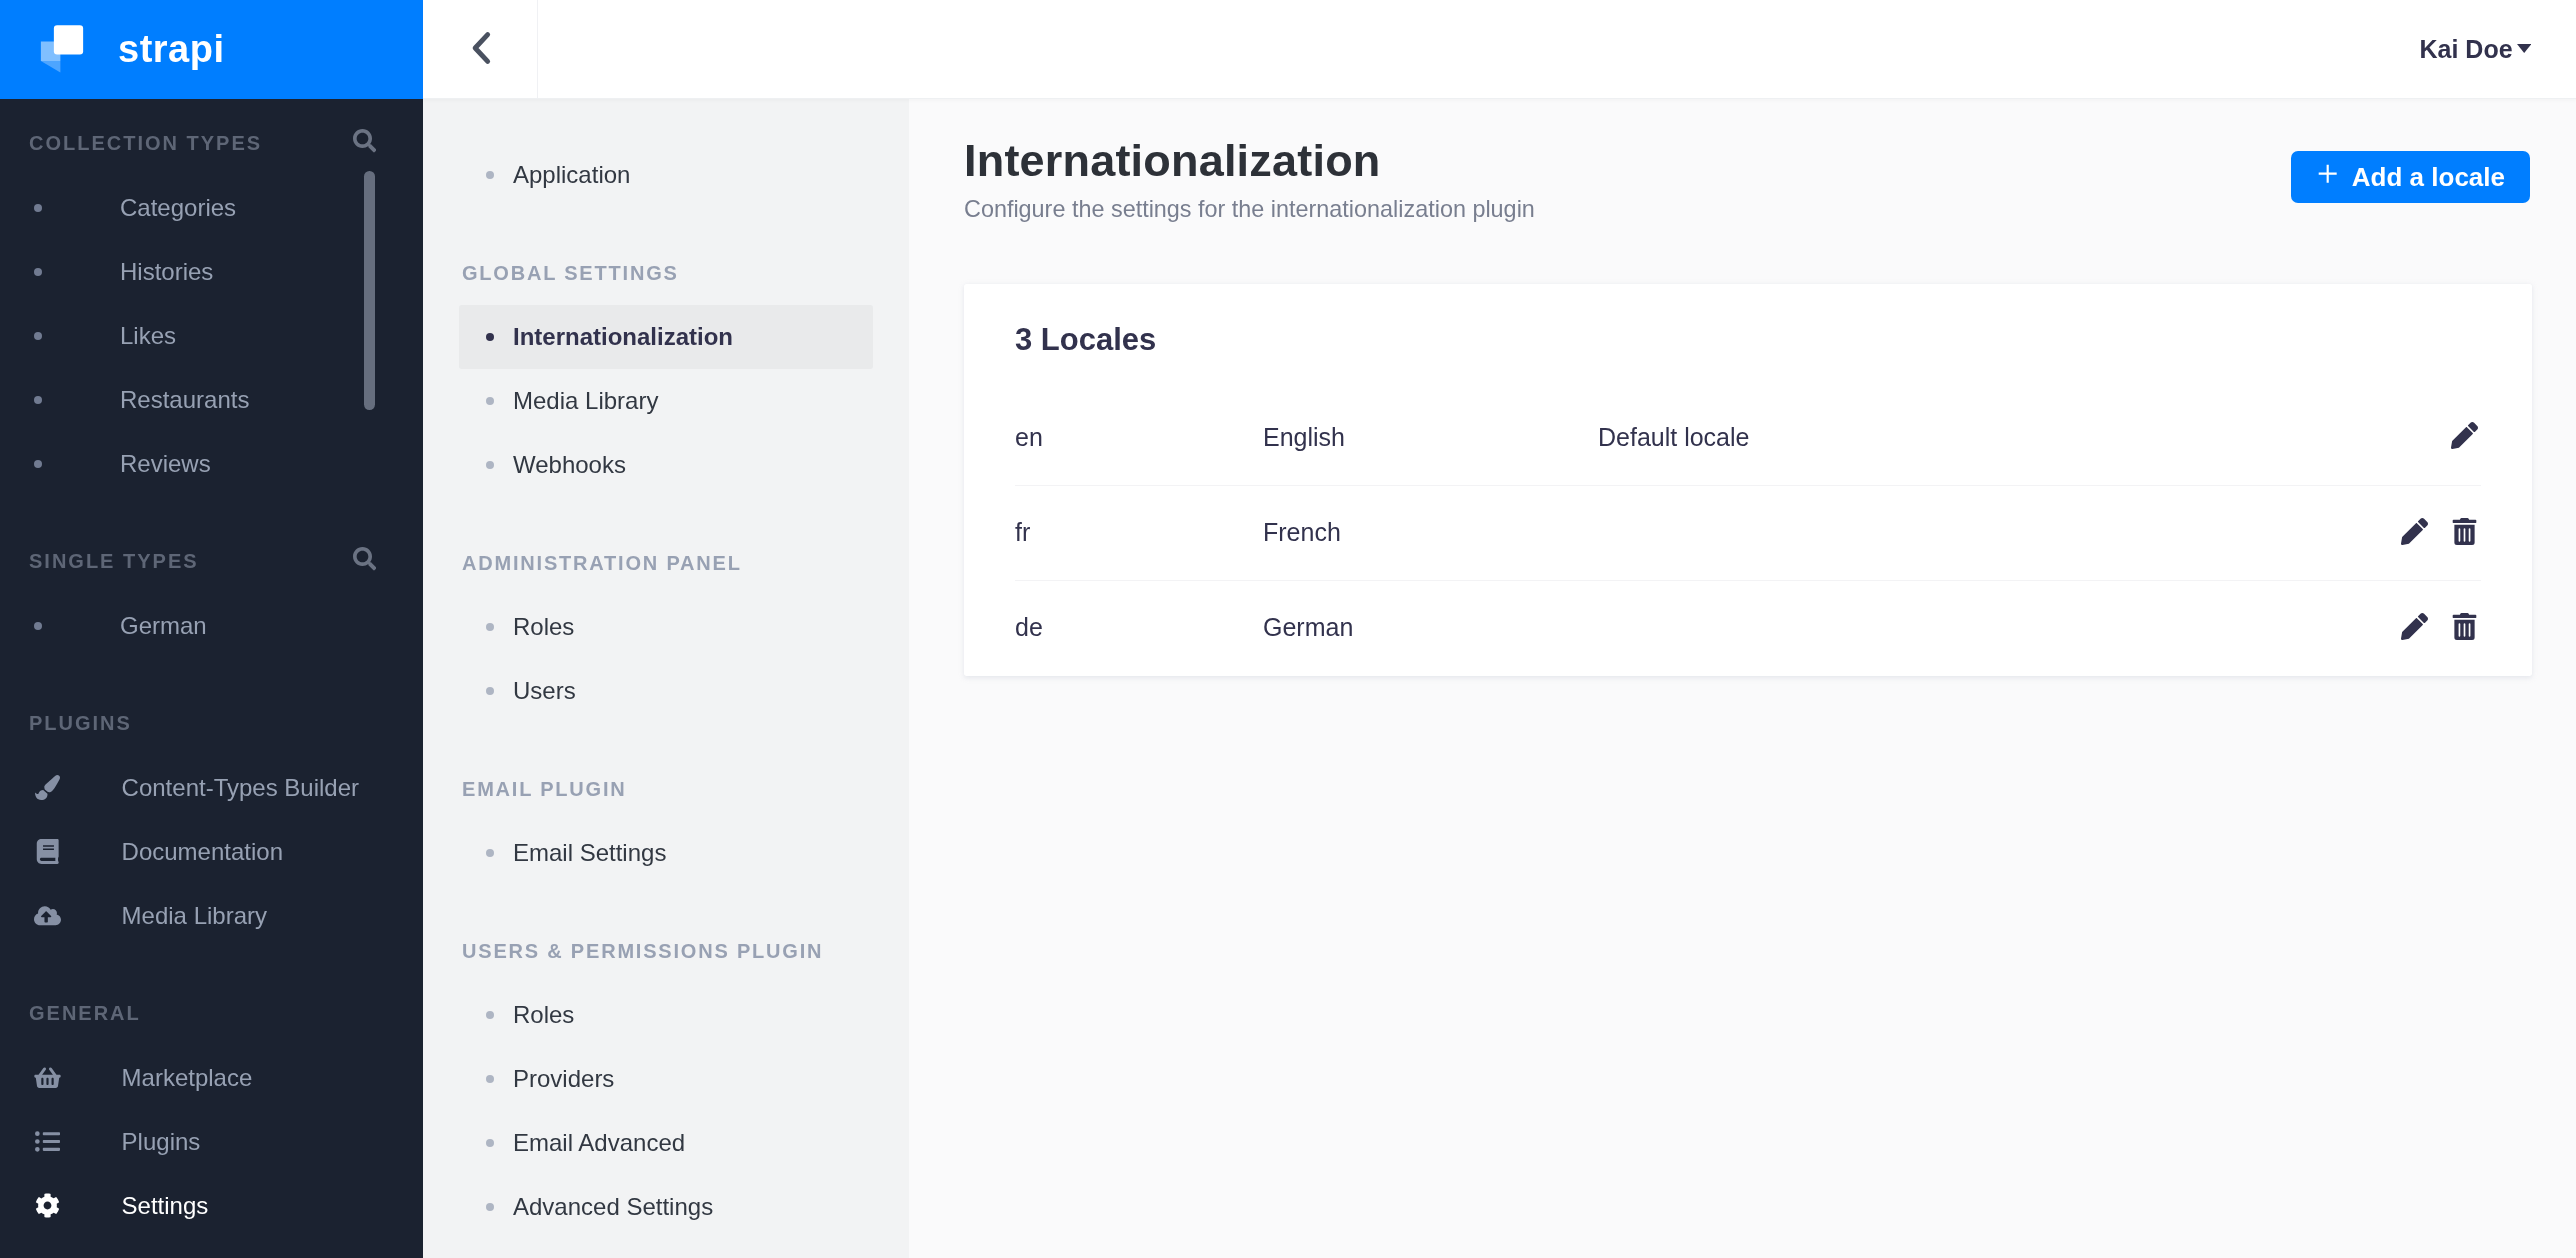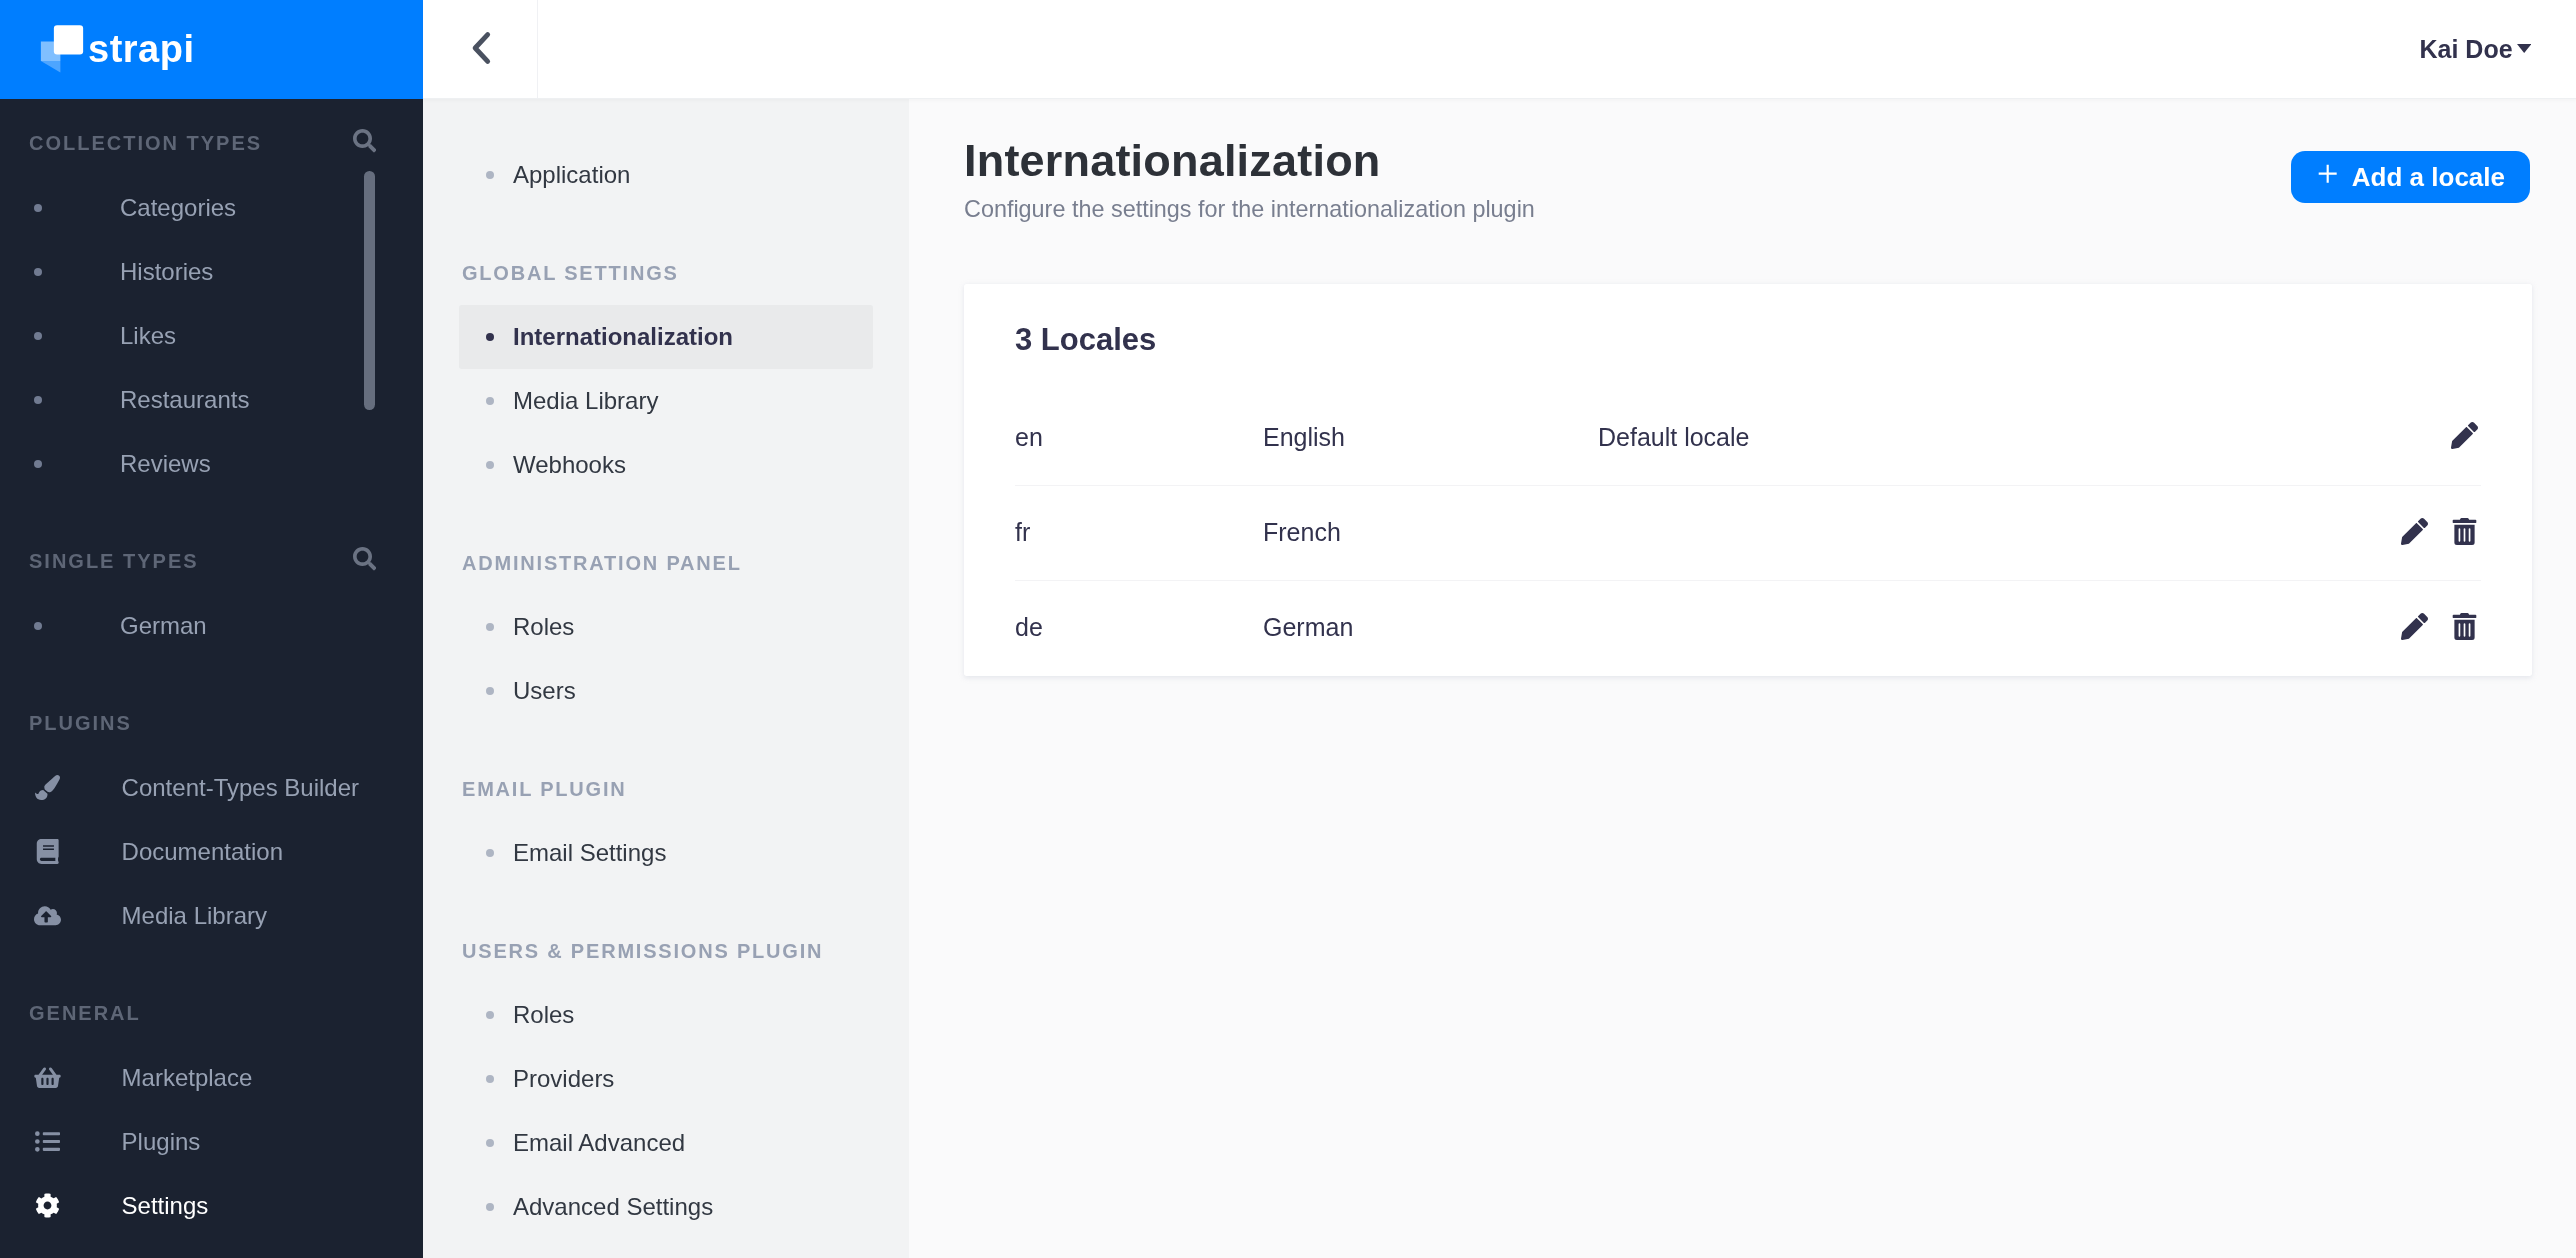--- a/index.html
+++ b/index.html
@@ -10,21 +10,21 @@
     background:#fafafb; color:#32324d;
   }
 
   
   .sidebar {
     position:absolute; left:0; top:0; width:423px; height:1259px;
     background:#1b2230;
   }
   .logo-box {
     position:absolute; left:0; top:0; width:483px; height:99px;
-    background:#007eff; display:flex; align-items:center; padding-left:36px; gap:0;
+    background:#007eff; display:flex; align-items:center; padding-left:36px; gap:30px;
   }
   .logo-text { color:#fff; font-size:38px; font-weight:700; letter-spacing:0.5px; }
   .side-content { position:absolute; top:99px; left:0; right:0; }
   .s-section { margin-top:34px; }
   .s-section.first { margin-top:12.6px; }
   .s-header {
     height:64px; display:flex; align-items:center; justify-content:space-between;
     padding:0 47px 0 29px;
     color:#5e6676; font-size:20px; font-weight:700; letter-spacing:2px;
   }
@@ -85,21 +85,21 @@
   .n-item.active .label { font-weight:700; color:#32324d; }
 
   
   .main { position:absolute; left:909px; top:99px; right:0; bottom:0; background:#fafafb; }
   .page-head { position:absolute; left:55px; top:36px; }
   .page-title { font-size:45px; font-weight:600; color:#2d3138; letter-spacing:0.2px; }
   .page-subtitle { font-size:23.4px; color:#787e8f; margin-top:9px; }
   .add-btn {
     position:absolute; right:46px; top:52px; height:52px;
     display:flex; align-items:center; gap:12.6px; padding:0 25px;
-    background:#007eff; color:#fff; border:none; border-radius:14px;
+    background:#007eff; color:#fff; border:none; border-radius:7px;
     font-family:"Liberation Sans", sans-serif; font-size:26px; font-weight:600; cursor:pointer;
   }
   .card {
     position:absolute; left:55px; right:44px; top:185px; height:392px;
     background:#fff; border-radius:2.7px;
     box-shadow:0 1.8px 5.4px rgba(190,194,210,0.35);
     padding:0 51px;
   }
   .card-title { padding-top:38px; height:74px; font-size:31px; font-weight:700; color:#32324d; }
   .locale-rows { margin-top:31.5px; }

